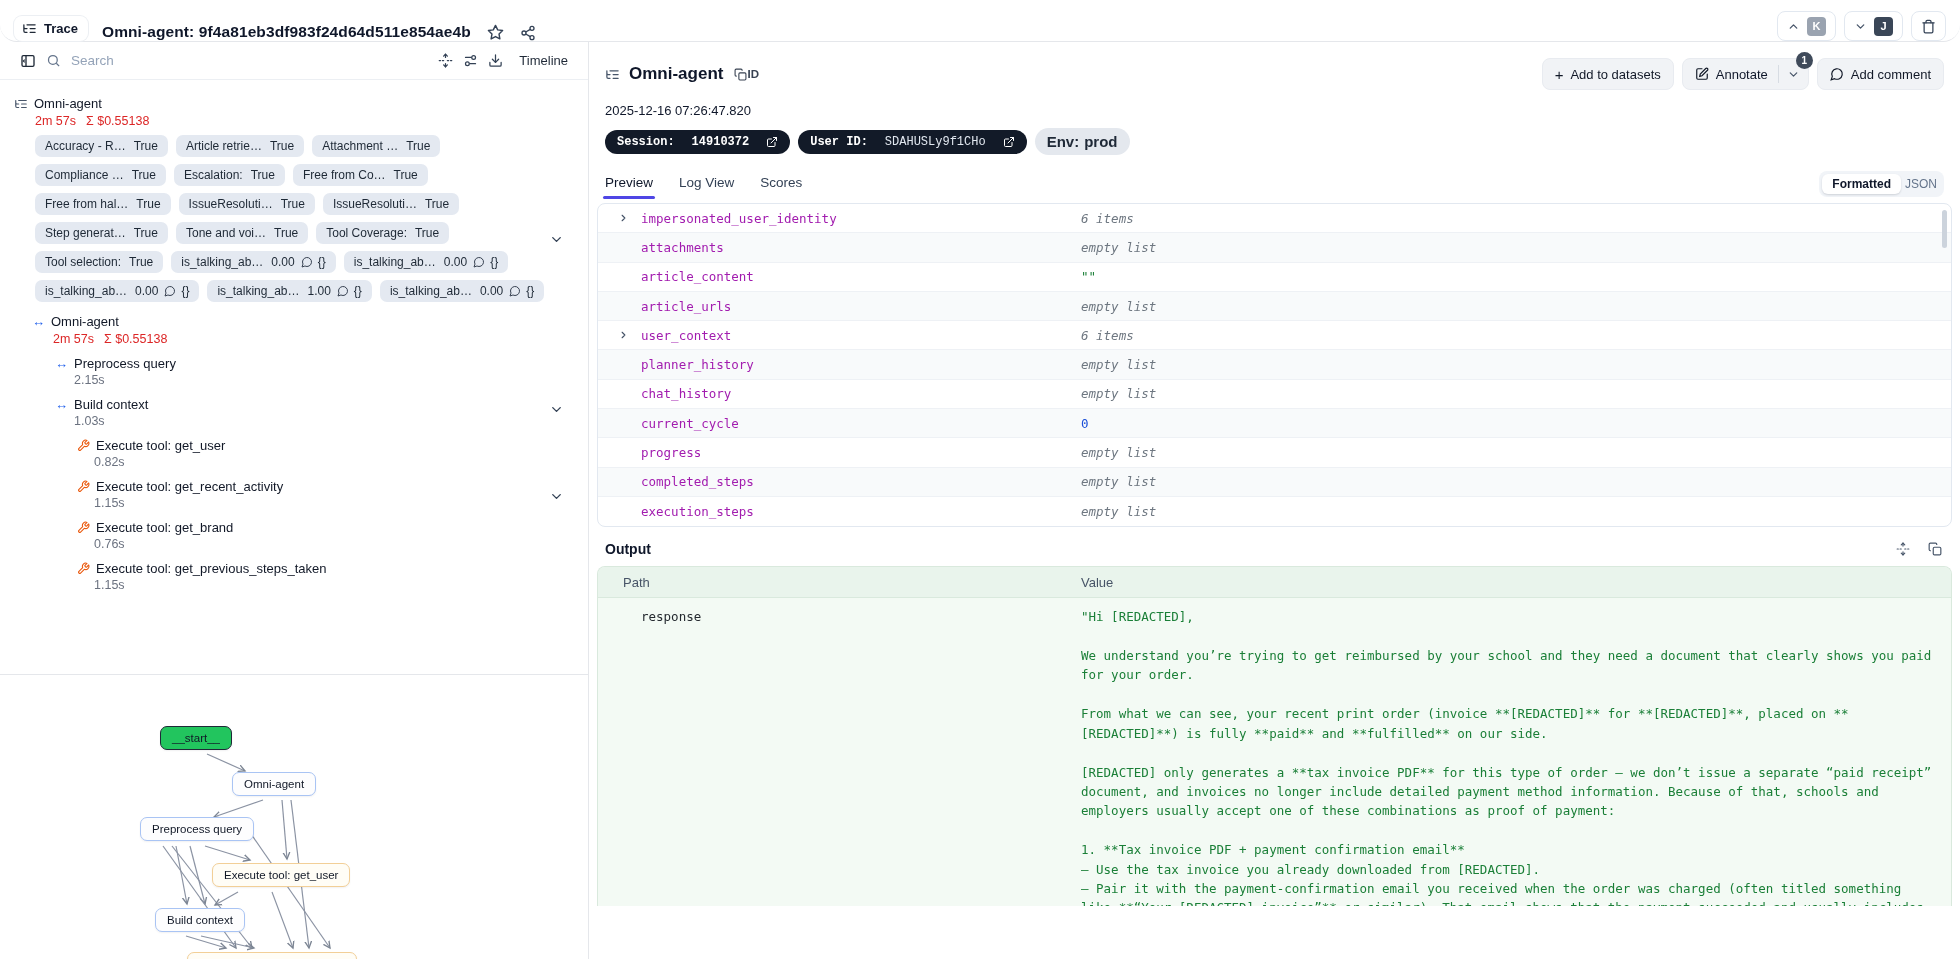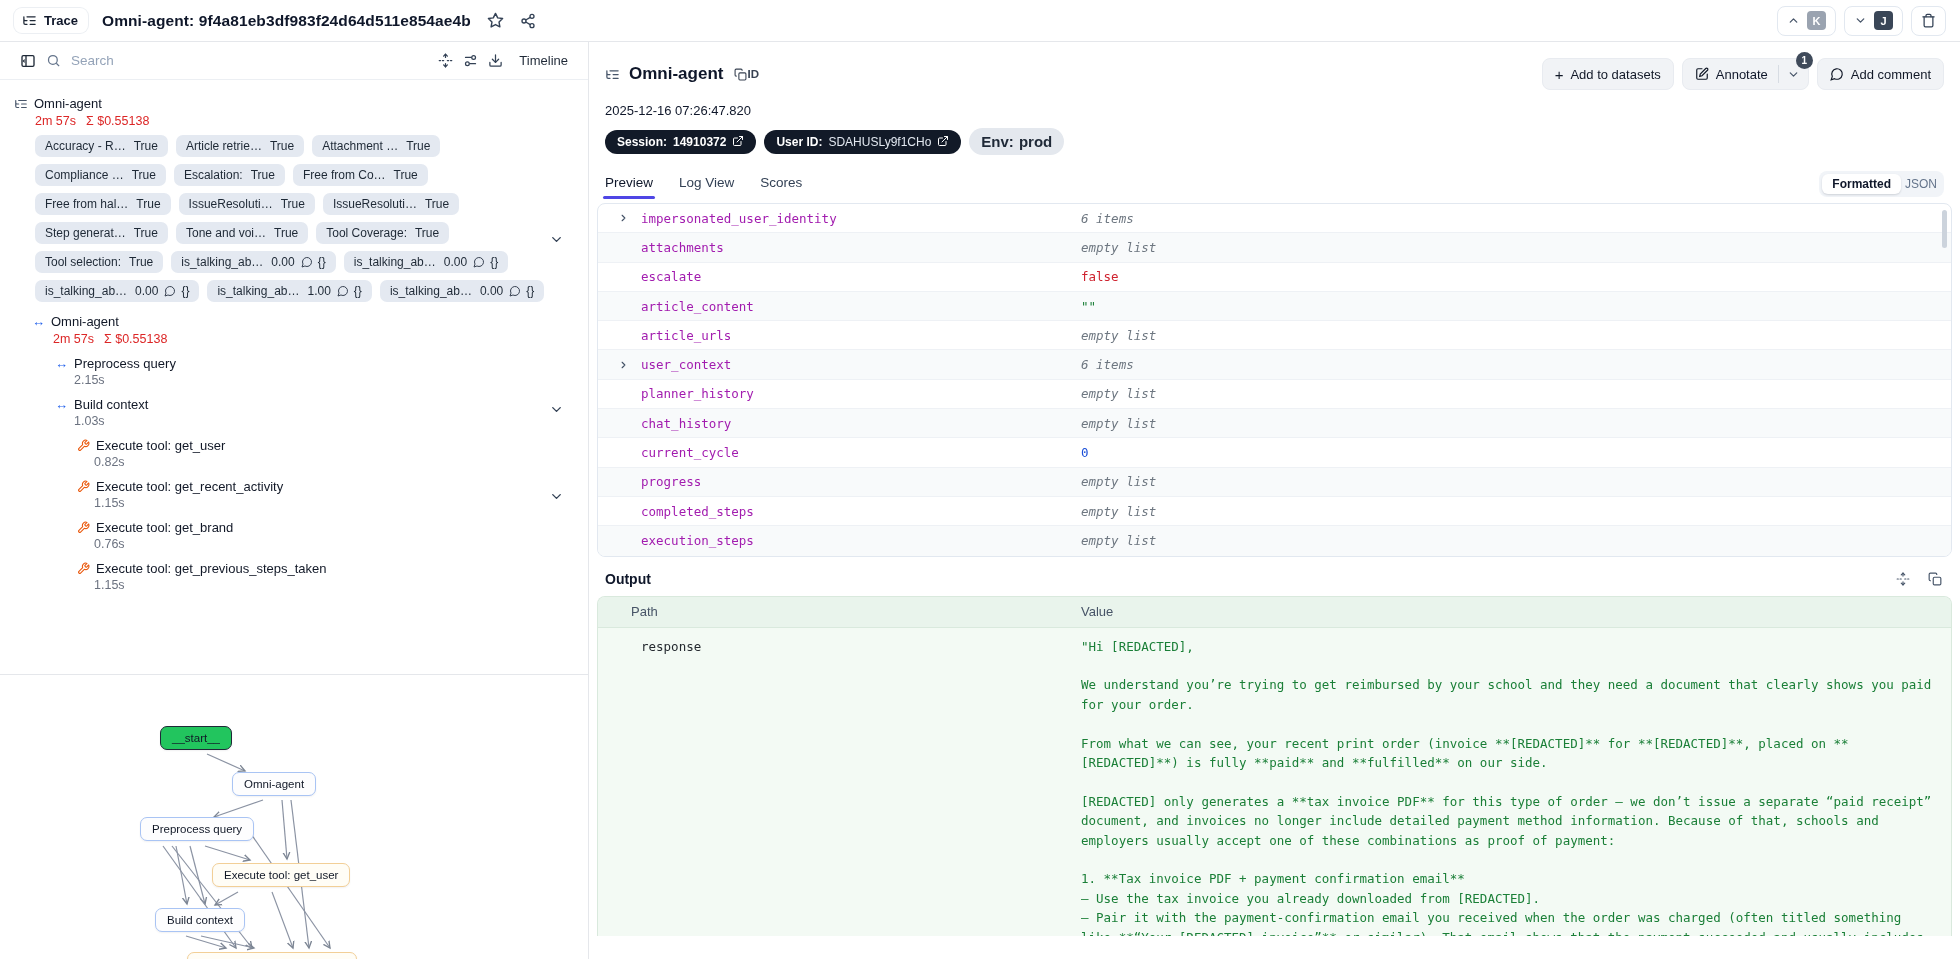--- a/index.html
+++ b/index.html
@@ -3,22 +3,22 @@
 <meta charset="utf-8">
 <style>
   * { margin:0; padding:0; box-sizing:border-box; }
   html,body { width:1960px; height:959px; }
   body { position:relative; overflow:hidden; background:#fff; color:#0f172a;
          font-family:"Liberation Sans", sans-serif; font-size:13px; }
   svg { display:block; }
 
   
   #topbar { position:absolute; left:0; top:0; width:1960px; height:42px;
-            border-bottom:1px solid #e5e7eb; display:flex; align-items:center;
-            padding:0 14px; background:#fff; z-index:5; }
+            border-bottom:1px solid #e5e7eb; display:flex; align-items:flex-end;
+            padding:0 14px; background:#fff; z-index:5;border-radius:17px; }
   .trace-chip { display:flex; align-items:center; gap:7px; padding:5px 10px 5px 8px;
                 border-radius:8px; background:#fff; box-shadow:0 0 0 1px #eceff3;
                 font-weight:700; font-size:13px; }
   .tb-title { margin-left:14px; font-size:15.5px; font-weight:700; letter-spacing:.1px; }
   .tb-icon { margin-left:16px; color:#334155; cursor:pointer; }
   .tb-spacer { flex:1; }
   .tb-btn { display:flex; align-items:center; gap:7px; height:30px; padding:0 9px;
             border:1px solid #e2e8f0; border-radius:8px; background:#fff; margin-left:8px;
             color:#475569; cursor:pointer; }
   .kbd { width:19px; height:19px; border-radius:4px; color:#fff; font-size:11px; font-weight:700;
@@ -72,22 +72,22 @@
                     height:32px; border:1px solid #e8ebf0; position:relative; }
   .ag-main { display:flex; align-items:center; gap:7px; padding:0 10px 0 12px; font-size:13px;
              font-weight:500; cursor:pointer; }
   .ag-sep { width:1px; height:18px; background:#d7dce3; }
   .ag-chev { padding:0 8px; color:#475569; cursor:pointer; display:flex; }
   .ag-badge { position:absolute; top:-7px; right:-5px; width:17px; height:17px; border-radius:50%;
               background:#3f4a5a; color:#fff; font-size:10px; font-weight:700;
               display:flex; align-items:center; justify-content:center; }
   .m-time { padding:13px 16px 0 16px; font-size:13px; color:#0f172a; }
   .m-badges { display:flex; align-items:center; gap:8px; padding:10px 16px 0 16px; }
-  .badge-dark { display:flex; gap:6px; background:#121a28; color:#fff;
-                border-radius:15px; padding:5px 12px; font-size:12px; font-weight:700; cursor:pointer; }
+  .badge-dark { display:flex; align-items:center; gap:17px; background:#121a28; color:#fff;
+                border-radius:15px; padding:5px 12px; font-size:12px; font-weight:700; cursor:pointer;font-family:Liberation Mono, monospace; }
   .badge-dark .bval { font-weight:400; font-size:12px; color:#e2e8f0; }
   .badge-lite { display:flex; gap:5px; background:#e4e8ee; color:#1f2937; border-radius:15px;
                 padding:5px 12px; font-size:15px; font-weight:700; }
   .badge-lite .bval { font-weight:700; }
   .m-tabs { display:flex; align-items:center; gap:26px; padding:16px 16px 0 16px; position:relative; }
   .tab { font-size:13.5px; color:#334155; padding-bottom:9px; position:relative; cursor:pointer; }
   .tab.active { color:#0f172a; font-weight:500; }
   .tab.active::after { content:""; position:absolute; left:-2px; right:-2px; bottom:0; height:3px;
                        border-radius:3px; background:#4f46e5; }
   .fmt-toggle { margin-left:auto; display:flex; align-items:center; background:#f1f4f8;
@@ -114,21 +114,21 @@
              background:#ccd3dc; cursor:pointer; }
 
   .out-head { display:flex; align-items:center; padding:14px 18px 0 16px; }
   .out-title { font-size:14px; font-weight:700; }
   .out-icons { margin-left:auto; display:flex; gap:18px; color:#475569; }
   .out-icons span { cursor:pointer; display:flex; }
   .otable { margin:9px 8px 0 8px; border:1px solid #d9e9dd; border-radius:8px 8px 0 0;
             border-bottom:none; overflow:hidden; height:340px; background:#f3faf4; }
   .ohead { display:flex; height:31px; align-items:center; background:#e9f4ec;
            border-bottom:1px solid #d9e9dd; font-size:13px; color:#475467; }
-  .ohead .oc1 { width:483px; padding-left:33px; }
+  .ohead .oc1 { width:483px; padding-left:25px; }
   .orow { display:flex; font-family:"DejaVu Sans Mono", monospace; font-size:12.5px; }
   .okey { width:483px; padding:11px 0 0 43px; color:#24292f; }
   .oval { flex:1; padding:9px 14px 16px 0; color:#1a7f37; line-height:19.4px;
           white-space:pre-wrap; overflow-wrap:break-word; word-break:break-word; }
 </style>
 </head>
 <body>
 
 <div id="topbar">
   <div class="trace-chip">
@@ -576,27 +576,20 @@
       </div>
 
       <div class="prow">
         <div class="pkey">
           
           <span>attachments</span>
         </div>
         <div class="pval v-muted">empty list</div>
       </div>
 
-      <div class="prow">
-        <div class="pkey">
-          
-          <span>escalate</span>
-        </div>
-        <div class="pval v-false">false</div>
-      </div>
 
       <div class="prow">
         <div class="pkey">
           
           <span>article_content</span>
         </div>
         <div class="pval v-str">""</div>
       </div>
 
       <div class="prow">

